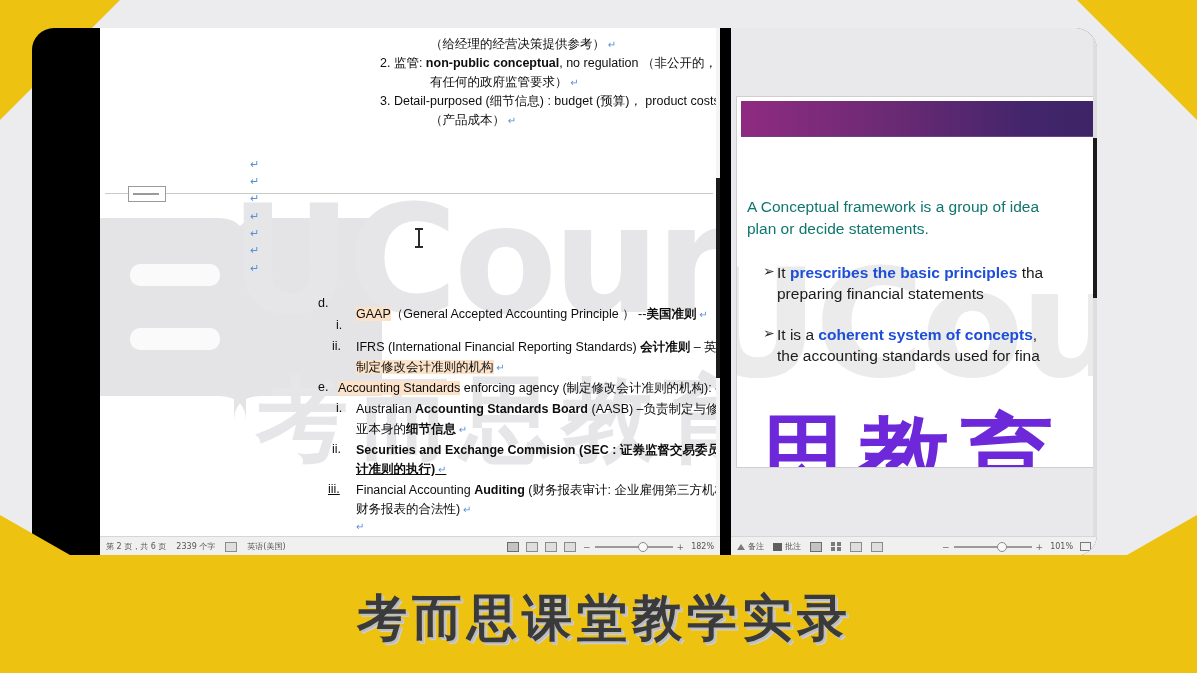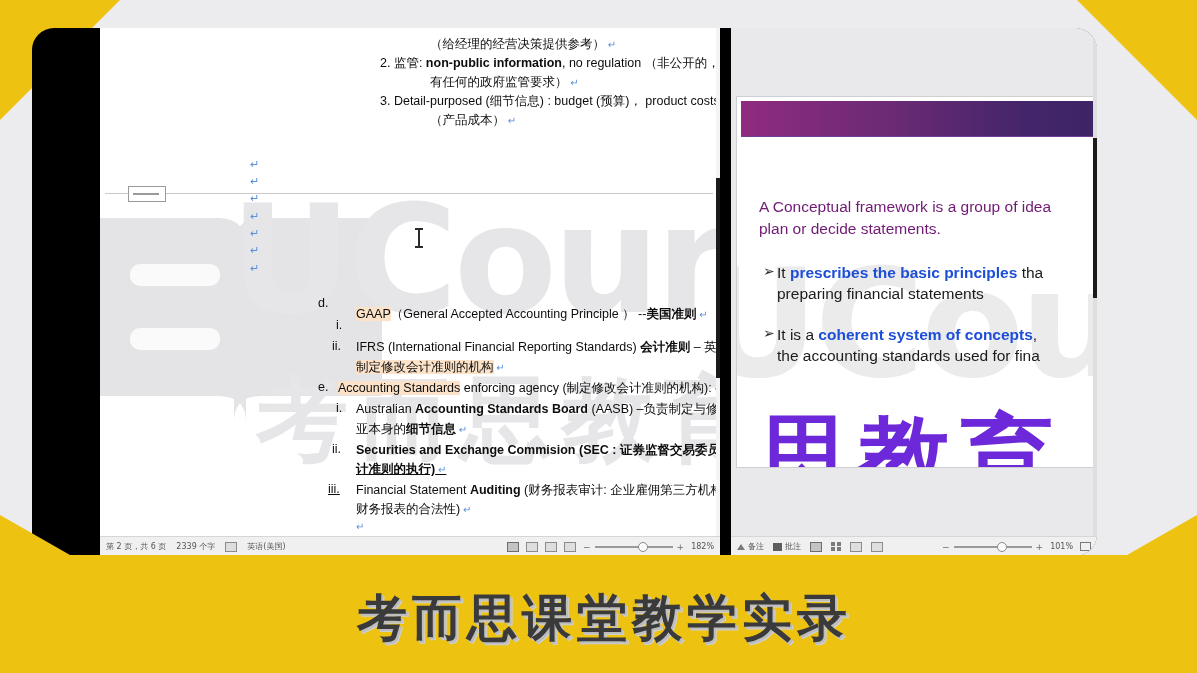--- a/index.html
+++ b/index.html
@@ -139,21 +139,21 @@
     position: absolute; left: 4px; top: 4px; right: -2px; height: 36px;
     background: linear-gradient(90deg, #8f2b80 0%, #6b2a74 38%, #43256b 72%, #3a2463 100%);
     border-bottom: 1px solid #6e3f92;
   }
   .slide-title {
     position: absolute; left: 22px; top: 58px;
     font-family: "Liberation Sans", sans-serif;
     font-size: 26px; font-weight: 700; color: #18256e; white-space: nowrap;
   }
   .slide-p {
-    position: absolute; left: 22px; font-size: 15.5px; color: #701a75;
+    position: absolute; left: 10px; font-size: 15.5px; color: #0f766e;
     font-family: "Liberation Sans", sans-serif; white-space: nowrap; line-height: 1.32;
   }
   .slide-bullet {
     position: absolute; left: 40px; font-size: 15.5px; color: #1b1b1b;
     font-family: "Liberation Sans", sans-serif; white-space: nowrap; line-height: 1.32;
   }
   .bl-mark { position:absolute; left: 26px; font-size: 14px; color:#2b2b2b; }
   .kw { color: #1d4ed8; font-weight: 700; text-align: center; }
 
   
@@ -208,21 +208,21 @@
             <path fill="#e4e4e6" d="M8 40 h120 q28 0 28 28 v176 q0 -26 -28 -26 H8 z"></path>
             <path fill="#e4e4e6" d="M172 40 h120 v178 H172 q-28 0 -28 26 V68 q0 -28 28 -28 z"></path>
             <rect x="40" y="86" width="90" height="22" rx="10" fill="#fafafa"></rect>
             <rect x="40" y="150" width="90" height="22" rx="10" fill="#fafafa"></rect>
           </svg>
           <div class="wm wm-ucourse">UCourse</div>
           <div class="wm wm-cn">考而思教育</div>
 
           <div class="doc-body" id="doc-top-lines">
               <div class="doc-line" style="top: 8px; left: 330px; font-size: 12.5px;"><span>（给经理的经营决策提供参考）</span><span class="pmark"> ↵</span></div>
-              <div class="doc-line" style="top: 27px; left: 280px; font-size: 12.5px;"><span>2.  </span><span>监管: </span><span class="bold">non-public information</span><span>, no regulation （非公开的，没</span></div>
+              <div class="doc-line" style="top: 27px; left: 280px; font-size: 12.5px;"><span>2.  </span><span>监管: </span><span class="bold">non-public conceptual</span><span>, no regulation （非公开的，没</span></div>
               <div class="doc-line" style="top: 46px; left: 330px; font-size: 12.5px;"><span>有任何的政府监管要求）</span><span class="pmark"> ↵</span></div>
               <div class="doc-line" style="top: 65px; left: 280px; font-size: 12.5px;"><span>3.  </span><span>Detail-purposed (细节信息) : budget (预算)， product costs</span></div>
               <div class="doc-line" style="top: 84px; left: 330px; font-size: 12.5px;"><span>（产品成本）</span><span class="pmark"> ↵</span></div>
             </div>
 
           <div class="sect-break"></div>
           <div class="sect-tab"></div>
           <div class="ibeam"></div>
 
           <div class="doc-body" id="doc-pilcrows">
@@ -243,21 +243,21 @@
               <div class="doc-line" style="top: 331px; left: 256px; font-size: 12.5px;"><span class="hl">制定修改会计准则的机构</span><span class="pmark"> ↵</span></div>
               <div class="doc-line" style="top: 352px; left: 218px; font-size: 12.5px;">e.</div>
               <div class="doc-line" style="top: 352px; left: 238px; font-size: 12.5px;"><span class="hl">Accounting Standards</span><span class=""> enforcing agency (制定修改会计准则的机构):</span><span class="pmark"> ↵</span></div>
               <div class="doc-line " style="top: 373px; left: 236px; font-size: 12.5px;">i.</div>
               <div class="doc-line" style="top: 373px; left: 256px; font-size: 12.5px;"><span class="">Australian </span><span class="bold">Accounting Standards Board</span><span class=""> (AASB) –负责制定与修改澳大利</span></div>
               <div class="doc-line" style="top: 393px; left: 256px; font-size: 12.5px;"><span class="">亚本身的</span><span class="bold">细节信息</span><span class="pmark"> ↵</span></div>
               <div class="doc-line " style="top: 414px; left: 232px; font-size: 12.5px;">ii.</div>
               <div class="doc-line" style="top: 414px; left: 256px; font-size: 12.5px;"><span class="bold">Securities and Exchange Commision (SEC : 证券监督交易委员会: 监督会</span></div>
               <div class="doc-line" style="top: 433px; left: 256px; font-size: 12.5px; text-decoration: underline;"><span class="bold">计准则的执行)</span><span class="pmark"> ↵</span></div>
               <div class="doc-line" style="top: 454px; left: 228px; font-size: 12.5px; text-decoration: underline;">iii.</div>
-              <div class="doc-line" style="top: 454px; left: 256px; font-size: 12.5px;"><span class="">Financial Statement </span><span class="bold">Auditing</span><span class=""> (财务报表审计: 企业雇佣第三方机构验证</span></div>
+              <div class="doc-line" style="top: 454px; left: 256px; font-size: 12.5px;"><span class="">Financial Accounting </span><span class="bold">Auditing</span><span class=""> (财务报表审计: 企业雇佣第三方机构验证</span></div>
               <div class="doc-line" style="top: 473px; left: 256px; font-size: 12.5px;"><span class="">财务报表的合法性)</span><span class="pmark"> ↵</span></div>
               <div class="doc-line" style="top: 491px; left: 256px; font-size: 12.5px;"><span class="pmark">↵</span></div>
             </div>
         </div>
 
         <div class="word-scroll">
           <div class="word-scroll-thumb"></div>
         </div>
 
         <div class="word-status">

